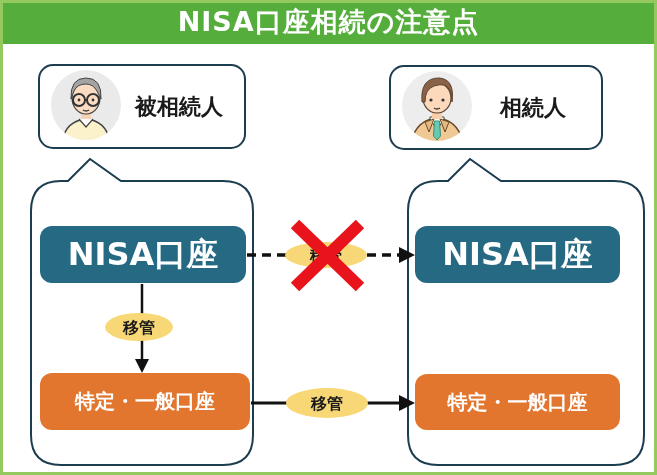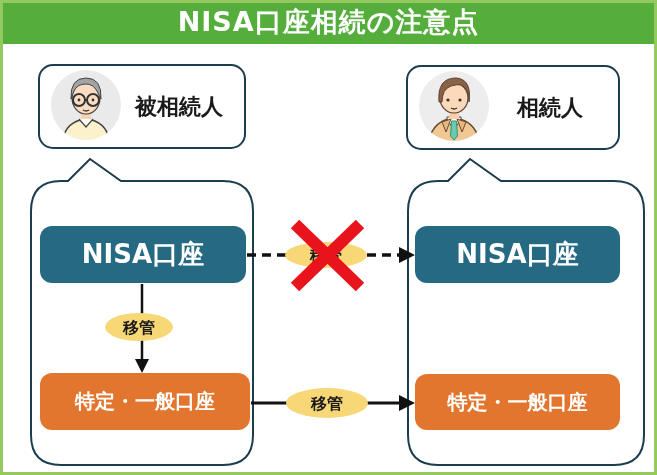--- a/index.html
+++ b/index.html
@@ -16,27 +16,27 @@
   .person-card{
     position:absolute;height:85px;background:#ffffff;border:2px solid #1C3D4F;
     border-radius:15px;display:flex;align-items:center;box-sizing:border-box;z-index:5;
   }
   .person-card .avatar{flex:0 0 auto;margin-left:10px;}
   .person-card .person-label{
     flex:1 1 auto;text-align:center;font-size:22px;font-weight:bold;color:#1a1a1a;
     padding-right:8px;
   }
   #card-deceased{left:35px;top:61px;width:208px;}
-  #card-heir{left:403px;top:62px;width:214px;}
+  #card-heir{left:386px;top:62px;width:214px;}
   svg.canvas{position:absolute;left:0;top:0;z-index:1;}
   .acct-box{
     position:absolute;display:flex;align-items:center;justify-content:center;
     color:#ffffff;font-weight:bold;border-radius:12px;z-index:4;
   }
-  .acct-nisa{background:#266983;font-size:26px;}
+  .acct-nisa{background:#266983;font-size:32px;}
   .acct-general{background:#E2762F;font-size:20px;}
   #nisa-left{left:37px;top:223px;width:206px;height:57px;}
   #nisa-right{left:412px;top:223px;width:205px;height:57px;}
   #general-left{left:37px;top:370px;width:210px;height:57px;}
   #general-right{left:412px;top:371px;width:205px;height:56px;}
   text.transfer-text{
     font-family:"DejaVu Sans","Liberation Sans",sans-serif;
     font-size:16px;font-weight:bold;fill:#1a1a1a;
   }
 </style>

